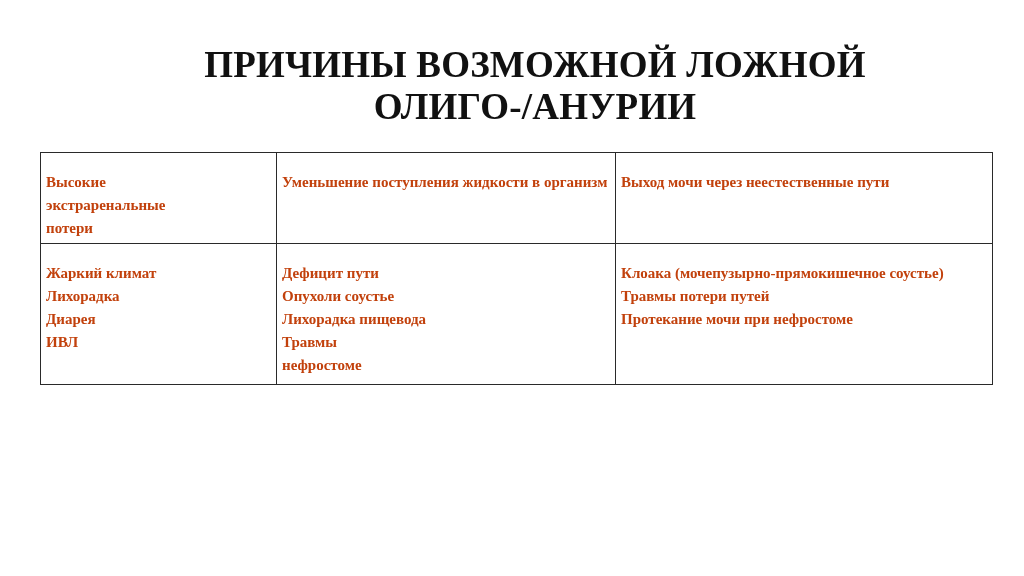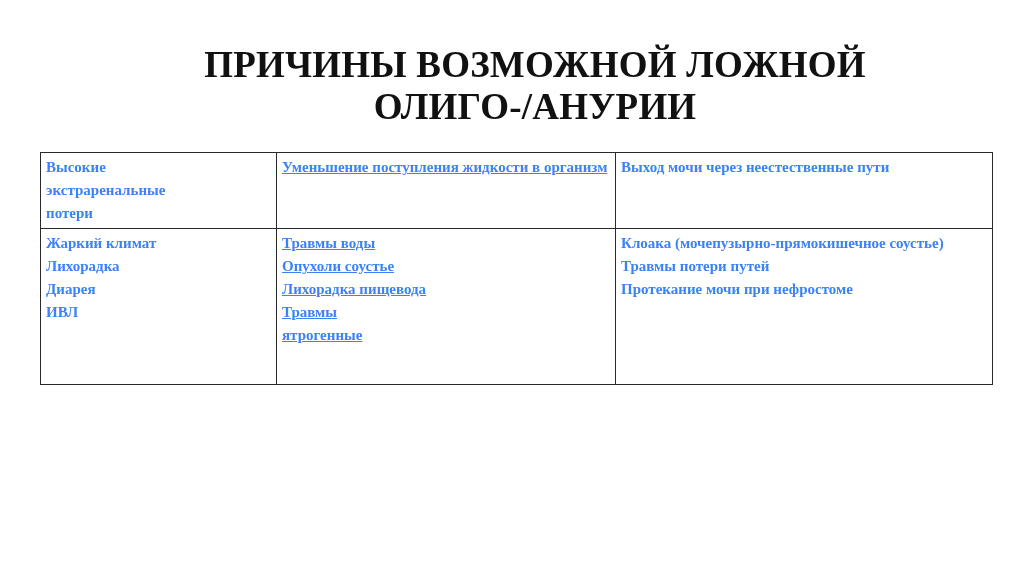--- a/index.html
+++ b/index.html
@@ -34,30 +34,30 @@
       left: 40px;
       top: 152px;
       width: 953px;
       height: 233px;
       border-collapse: collapse;
       table-layout: fixed;
     }
     table.causes td {
       border: 1.5px solid #2a2a2a;
       vertical-align: top;
-      padding: 3px 5px 2px 5px;
+      padding: 18px 5px 2px 5px;
       font-family: "Liberation Serif", "DejaVu Serif", serif;
       font-weight: bold;
       font-size: 15px;
       line-height: 23px;
-      color: #3b82f6;
+      color: #c2410c;
     }
     table.causes tr.head-row td { height: 70px; }
     table.causes td.col1 { width: 225px; }
-    table.causes td.col2 { width: 328px; text-decoration: underline; }
+    table.causes td.col2 { width: 328px; }
     table.causes td.col3 { width: auto; }
     .justify { text-align: justify; text-align-last: left; }
     .line { display: block; }
   </style>
 </head>
 <body>
 
 <div class="slide-title">
   <span>ПРИЧИНЫ ВОЗМОЖНОЙ ЛОЖНОЙ</span>
   <span>ОЛИГО-/АНУРИИ</span>
@@ -77,25 +77,25 @@
     </td>
   </tr>
   <tr>
     <td class="col1">
       <span class="line">Жаркий климат</span>
       <span class="line">Лихорадка</span>
       <span class="line">Диарея</span>
       <span class="line">ИВЛ</span>
     </td>
     <td class="col2">
-      <span class="line">Травмы воды</span>
+      <span class="line">Дефицит пути</span>
       <span class="line">Опухоли соустье</span>
       <span class="line">Лихорадка пищевода</span>
       <span class="line">Травмы</span>
-      <span class="line">ятрогенные</span>
+      <span class="line">нефростоме</span>
     </td>
     <td class="col3">
       <span class="line justify">Клоака (мочепузырно-прямокишечное соустье)</span>
       <span class="line">Травмы потери путей</span>
       <span class="line">Протекание мочи при нефростоме</span>
     </td>
   </tr>
 </tbody>
   </table>
 

